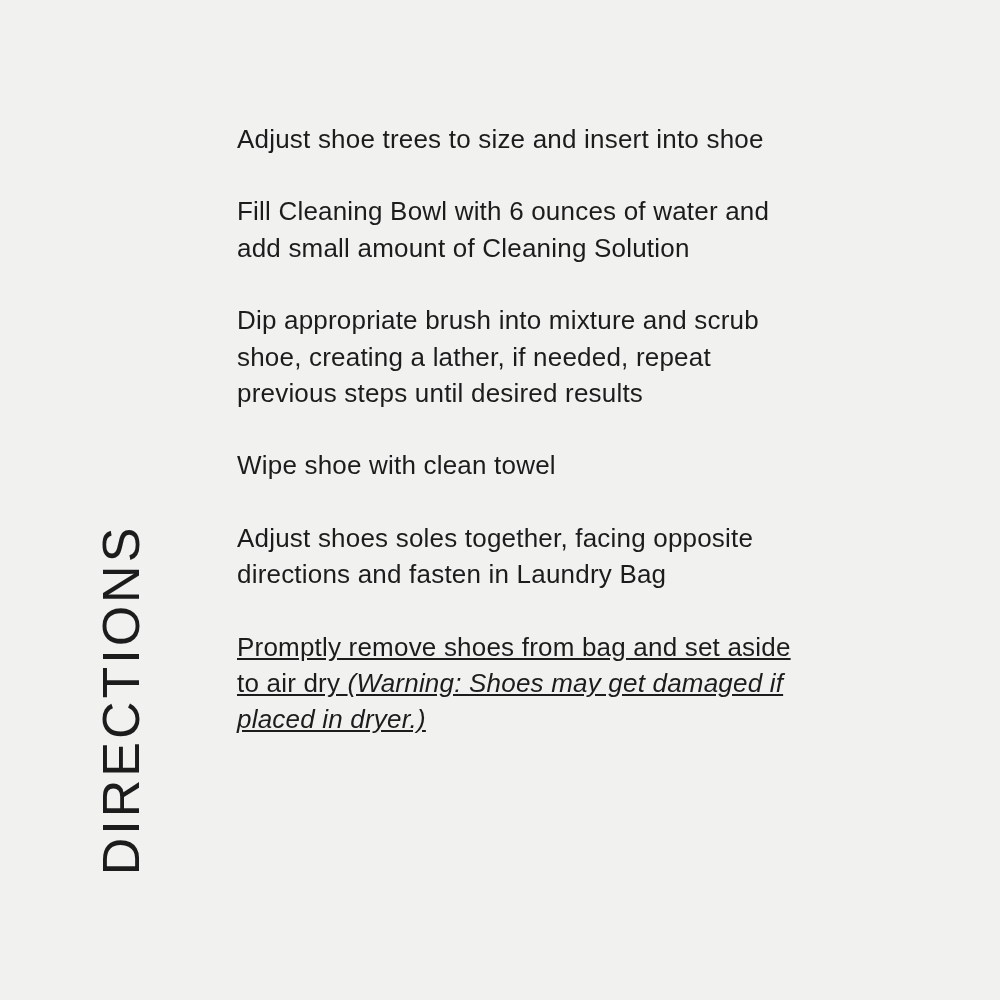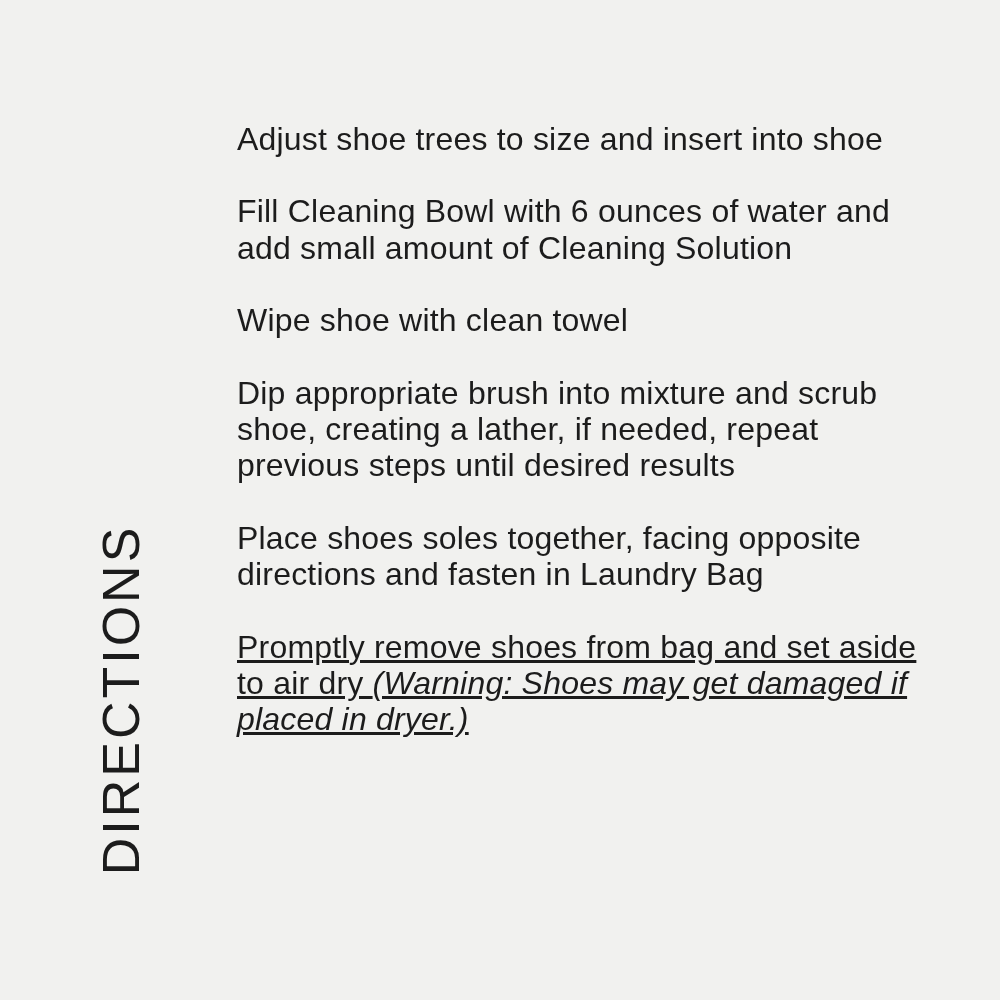--- a/index.html
+++ b/index.html
@@ -22,21 +22,21 @@
     font-weight: 400;
     letter-spacing: 3px;
     white-space: nowrap;
     line-height: 1;
   }
   .steps {
     position: absolute;
     left: 237px;
     top: 121px;
     width: 690px;
-    font-size: 32px;
+    font-size: 26px;
     line-height: 36.4px;
     letter-spacing: 0.2px;
   }
   .step {
     margin: 0 0 36px 0;
     white-space: pre-line;
   }
   .step:last-child { margin-bottom: 0; text-decoration: underline; }
   .step em { font-style: italic; }
 </style>
@@ -47,27 +47,27 @@
 
   <div class="vertical-title">DIRECTIONS</div>
 
   <div class="steps">
 
     <p class="step"><span>Adjust shoe trees to size and insert into shoe</span></p>
 
     <p class="step"><span>Fill Cleaning Bowl with 6 ounces of water and
 add small amount of Cleaning Solution</span></p>
 
-    <p class="step"><span>Wipe shoe with clean towel</span></p>
-
     <p class="step"><span>Dip appropriate brush into mixture and scrub
 shoe, creating a lather, if needed, repeat
 previous steps until desired results</span></p>
 
-    <p class="step"><span>Place shoes soles together, facing opposite
+    <p class="step"><span>Wipe shoe with clean towel</span></p>
+
+    <p class="step"><span>Adjust shoes soles together, facing opposite
 directions and fasten in Laundry Bag</span></p>
 
 
 
     <p class="step"><span>Promptly remove shoes from bag and set aside
 to air dry </span><em>(Warning: Shoes may get damaged if
 placed in dryer.)</em></p>
 
   </div>
 </div>

